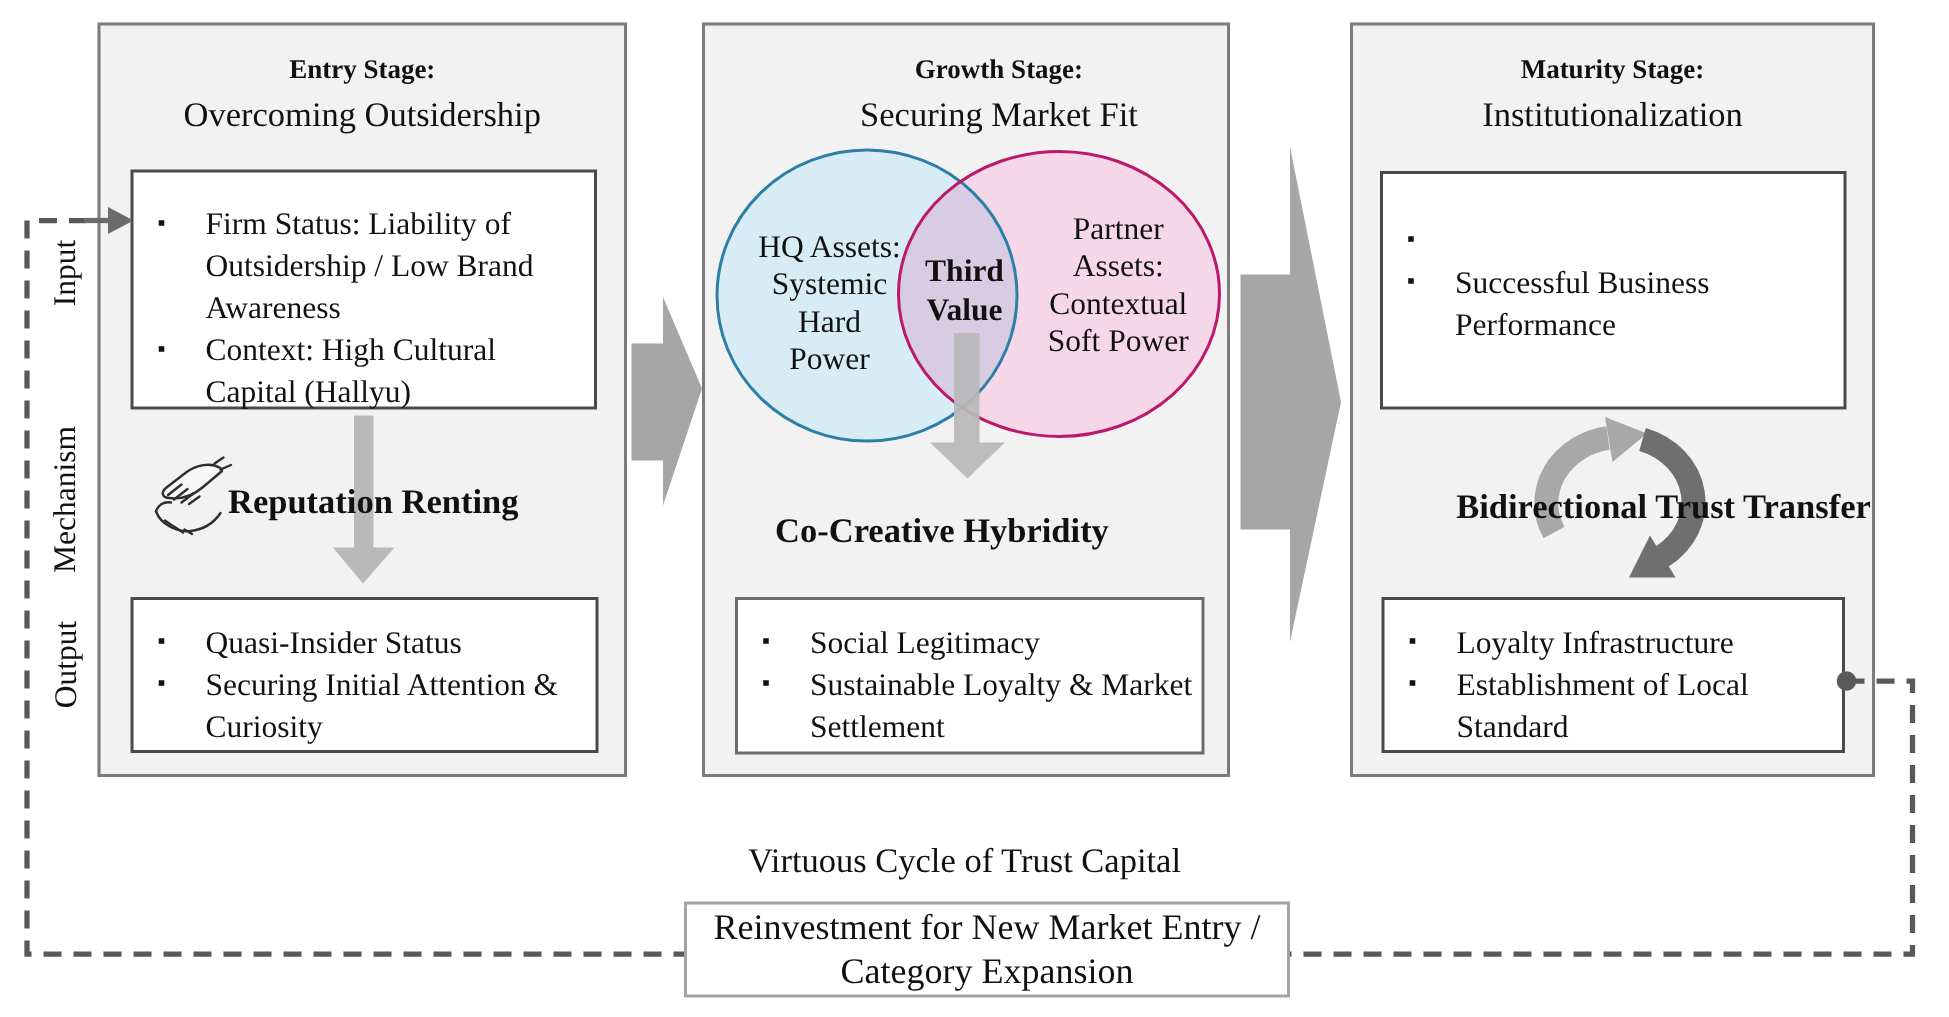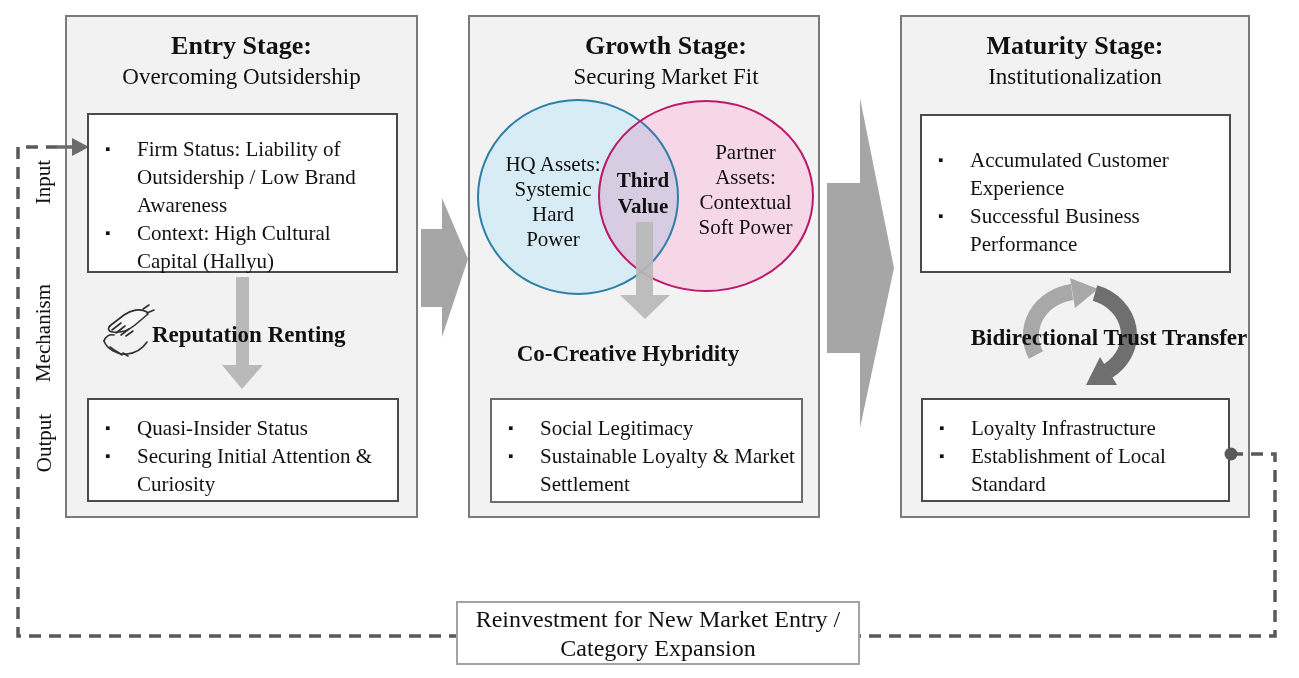--- a/index.html
+++ b/index.html
@@ -10,21 +10,21 @@
   #underlay{z-index:2;}
   #content{z-index:3;}
   #overlay{z-index:4;pointer-events:none;}
 
   .panel{position:absolute;top:15px;height:503px;background:#f2f2f2;border:2px solid #7b7b7b;box-sizing:border-box;}
   #stage1{left:65px;width:353px;}
   #stage2{left:468px;width:352px;}
   #stage3{left:900px;width:350px;}
 
   .titleblock{position:absolute;top:13px;left:0;right:0;text-align:center;}
-  .t1{font-size:26px;font-weight:bold;line-height:32px;}
+  .t1{font-size:18px;font-weight:bold;line-height:32px;}
   .t2{font-size:23px;line-height:29px;}
 
   .wbox{position:absolute;background:#ffffff;border:2px solid #4a4a4a;box-sizing:border-box;}
   #b1in {left:87px; top:113px;width:311px;height:160px;padding-top:20px;}
   #b1out{left:87px; top:398px;width:312px;height:104px;padding-top:14px;}
   #b2out{left:490px;top:398px;width:313px;height:105px;padding-top:14px;border-color:#6b6b6b;}
   #b3in {left:920px;top:114px;width:311px;height:159px;padding-top:30px;}
   #b3out{left:921px;top:398px;width:309px;height:104px;padding-top:14px;}
 
   .li{display:flex;padding-left:16px;padding-right:6px;}
@@ -159,21 +159,20 @@
       </div>
       <div class="li">
         <span class="bq">▪</span>
         <span class="lt">Sustainable Loyalty &amp; Market Settlement</span>
       </div>
     </div>
 
     <div class="wbox" id="b3in">
       <div class="li">
         <span class="bq">▪</span>
-        <span class="lt">Accumulated Customer Experience</span>
       </div>
       <div class="li">
         <span class="bq">▪</span>
         <span class="lt">Successful Business Performance</span>
       </div>
     </div>
 
     <div class="wbox" id="b3out">
       <div class="li">
         <span class="bq">▪</span>
@@ -186,20 +185,21 @@
     </div>
 
     <div class="vlabel" id="vl">HQ Assets: Systemic Hard Power</div>
     <div class="vlabel" id="vc">Third Value</div>
     <div class="vlabel" id="vr">Partner Assets: Contextual Soft Power</div>
 
     <div class="mech" id="m1">Reputation Renting</div>
     <div class="mech" id="m2">Co-Creative Hybridity</div>
     <div class="mech" id="m3">Bidirectional Trust Transfer</div>
 
+    <div id="vcycle">Virtuous Cycle of Trust Capital</div>
     <div id="reinvest">Reinvestment for New Market Entry / Category Expansion</div>
   </div>
 
   <svg class="layer" id="overlay" viewBox="0 0 1299 678">
     <circle cx="1231" cy="454" r="6.5" fill="#595959"></circle>
   </svg>
 
 </div>
 
 </body></html>

